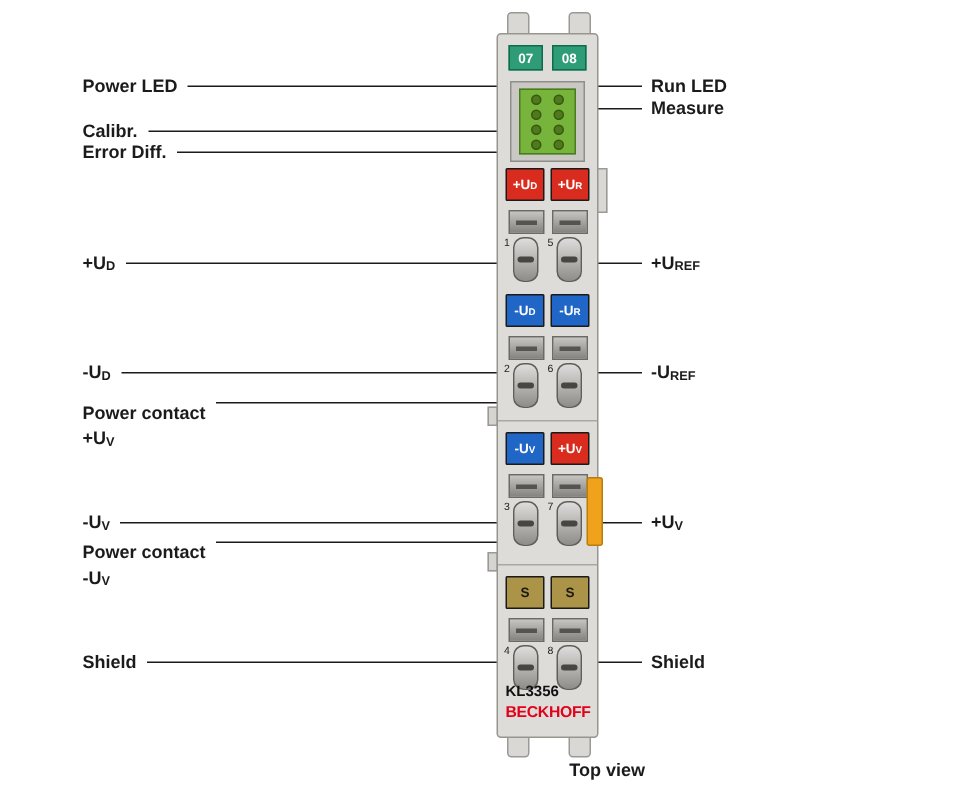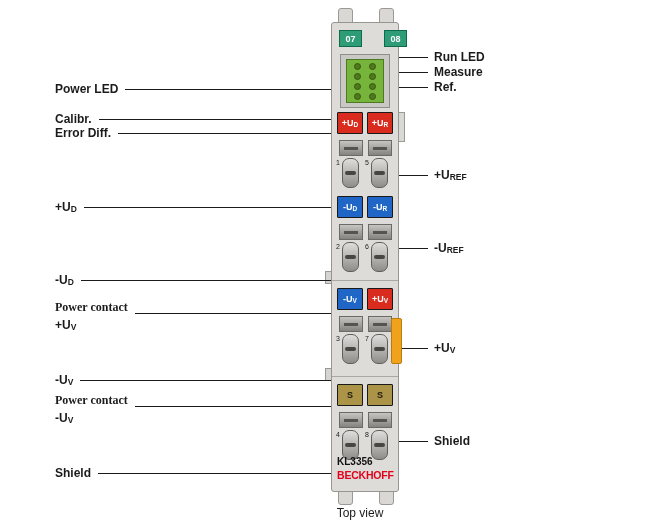--- a/index.html
+++ b/index.html
@@ -2,29 +2,29 @@
 <html><head>
 <meta charset="utf-8">
 <style>
   * { margin:0; padding:0; box-sizing:border-box; }
   html,body { background:#ffffff; }
   body { font-family:"Liberation Sans", sans-serif; }
   .stage { position:relative; width:646px; height:530px; background:#fff; overflow:hidden; }
 
   
   .callout { position:absolute; display:flex; align-items:center; height:14px; }
-  .callout-left  { left:55px;  width:278px;margin-top:32px; }
+  .callout-left  { left:55px;  width:278px; }
   .callout-right { left:398px; width:185px; }
   .callout .lbl { font-size:12px; font-weight:bold; color:#1b1b1b; white-space:nowrap; line-height:14px; }
   .callout .sub, .block .sub { font-size:8.5px; font-weight:bold; position:relative; top:1px; }
   .callout .line { flex:1 1 auto; height:1px; background:#1b1b1b; margin-left:7px; }
   .callout-right .line { flex:0 0 30px; margin-left:0; margin-right:6px; }
   .callout-right .line.short { flex:0 0 26px; }
   .two-line { display:block; height:auto; }
-  .two-line .row  { display:flex; align-items:flex-end; height:14px;font-family:Liberation Serif, serif; }
+  .two-line .row  { display:flex; align-items:flex-start; height:14px; }
   .two-line .row2 { height:14px; margin-top:1px; }
 
   
   .module-body { position:absolute; left:331px; top:22px; width:68px; height:470px;
                  background:#dedcd9; border:1px solid #96958f; border-radius:3px; z-index:1; }
   .tab { position:absolute; width:15px; background:#d9d8d5; border:1px solid #9a9995; z-index:0; }
   .tab.top { top:8px; height:16px; border-radius:3px 3px 0 0; }
   .tab.bottom { top:490px; height:15px; border-radius:0 0 3px 3px; }
   .notch { position:absolute; width:7px; height:13px; background:#d5d4d1; border:1px solid #9a9995; z-index:0; }
   .kbus { position:absolute; left:396px; top:112px; width:9px; height:30px;
@@ -52,41 +52,41 @@
   .screw { position:absolute; width:17px; height:30px; border-radius:7px;
            background:linear-gradient(180deg,#dedddb,#8e8d89); border:1px solid #5f5e5a; z-index:3; }
   .screw::after { content:""; position:absolute; left:2px; right:2px; top:12px; height:4px;
                   background:#474643; border-radius:2px; }
   .tnum { position:absolute; font-size:7px; color:#222; z-index:4; line-height:7px; }
   .orange-contact { position:absolute; left:391px; top:318px; width:11px; height:46px;
                     background:#f0a21c; border:1px solid #b97d0c; border-radius:2px; z-index:4; }
   .model { position:absolute; left:337px; top:456px; font-size:10px; font-weight:bold; color:#111; z-index:3;text-align:center; }
   .brand { position:absolute; left:337px; top:469px; font-size:10.5px; font-weight:bold; color:#e2001a;
            letter-spacing:-0.2px; z-index:3; }
-  .caption { position:absolute; left:290px; top:506px; width:140px; text-align:center;
-             font-size:12px; font-weight:normal; color:#1b1b1b; }
+  .caption { position:absolute; left:290px; top:506px; width:140px; text-align:right;
+             font-size:12px; font-weight:bold; color:#1b1b1b; }
 </style>
 </head>
 <body>
 
 <div class="stage">
 
   <div class="tab top" style="left:338px"></div>
   <div class="tab top" style="left:379px"></div>
   <div class="tab bottom" style="left:338px"></div>
   <div class="tab bottom" style="left:379px"></div>
   <div class="notch" style="left:325px; top:271px"></div>
   <div class="notch" style="left:325px; top:368px"></div>
   <div class="kbus"></div>
   <div class="module-body"></div>
   <div class="seam" style="top:280px"></div>
   <div class="seam" style="top:376px"></div>
 
   <div class="chanbox" style="left:339px; top:30px">07</div>
-  <div class="chanbox" style="left:384px; top:30px">08</div>
+  <div class="chanbox" style="left:368px; top:30px">08</div>
 
   <div class="led-frame"></div>
   <div class="led-inner"></div>
   <div class="led-dot" style="left:354px; top:63px"></div>
   <div class="led-dot" style="left:369px; top:63px"></div>
   <div class="led-dot" style="left:354px; top:73px"></div>
   <div class="led-dot" style="left:369px; top:73px"></div>
   <div class="led-dot" style="left:354px; top:83px"></div>
   <div class="led-dot" style="left:369px; top:83px"></div>
   <div class="led-dot" style="left:354px; top:93px"></div>
@@ -204,24 +204,20 @@
   </div>
 
   <div class="callout callout-right" style="top:50px">
     <span class="line"></span>
     <span class="lbl">Run LED</span>
   </div>
   <div class="callout callout-right" style="top:65px">
     <span class="line"></span>
     <span class="lbl">Measure</span>
   </div>
-  <div class="callout callout-right" style="top:80px">
-    <span class="line"></span>
-    <span class="lbl">Ref.</span>
-  </div>
   <div class="callout callout-right" style="top:168px">
     <span class="line"></span>
     <span class="lbl"><span>+U</span><span class="sub">REF</span></span>
   </div>
   <div class="callout callout-right" style="top:241px">
     <span class="line"></span>
     <span class="lbl"><span>-U</span><span class="sub">REF</span></span>
   </div>
   <div class="callout callout-right" style="top:341px; left:402px">
     <span class="line short"></span>

